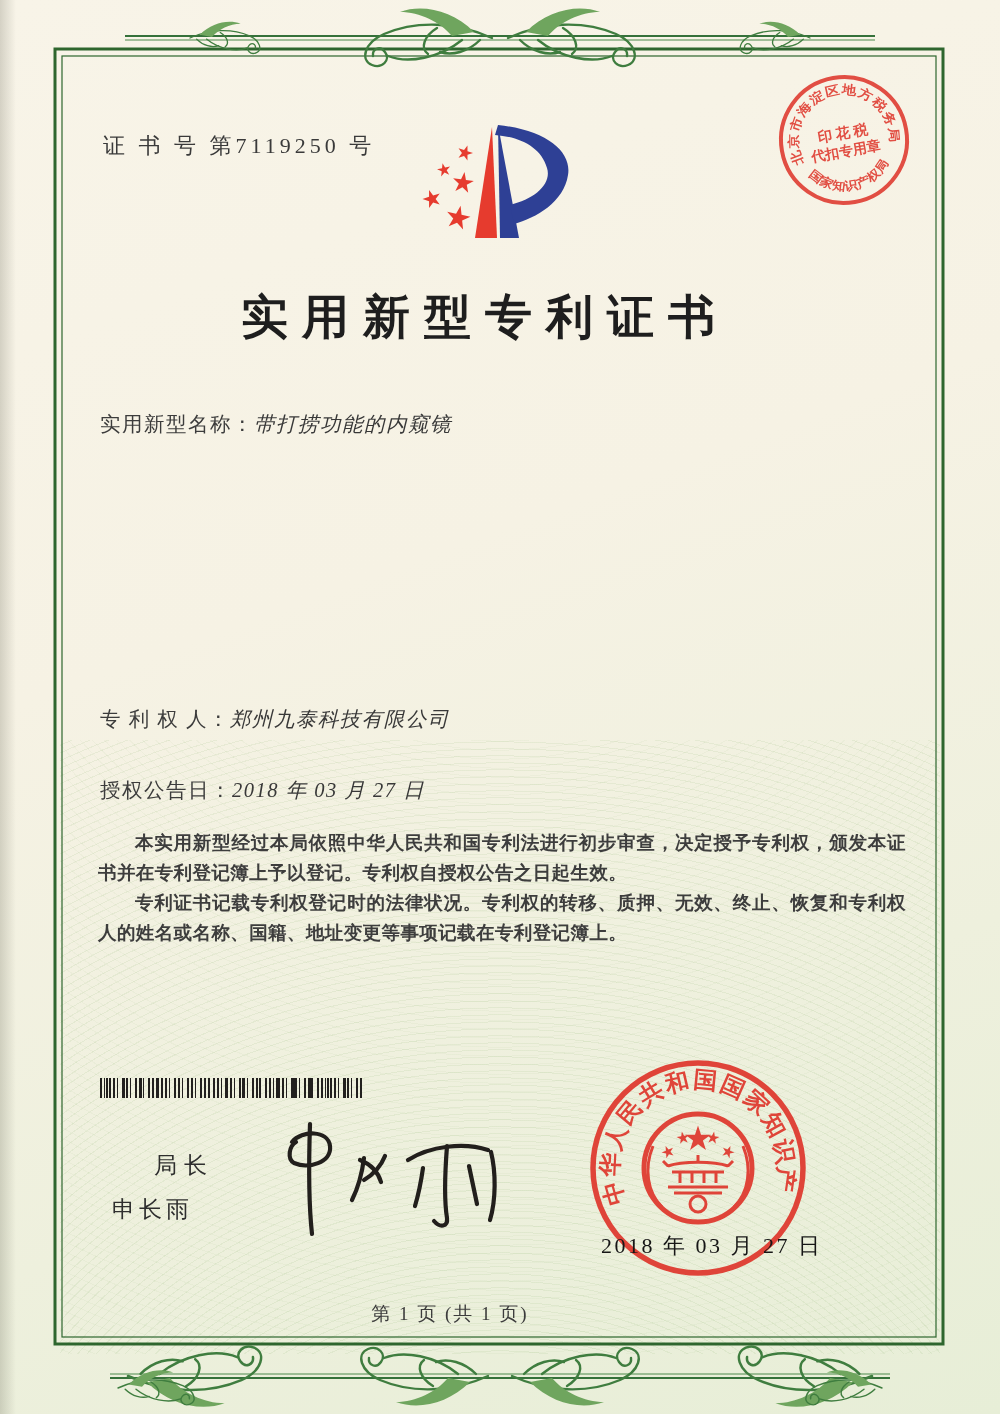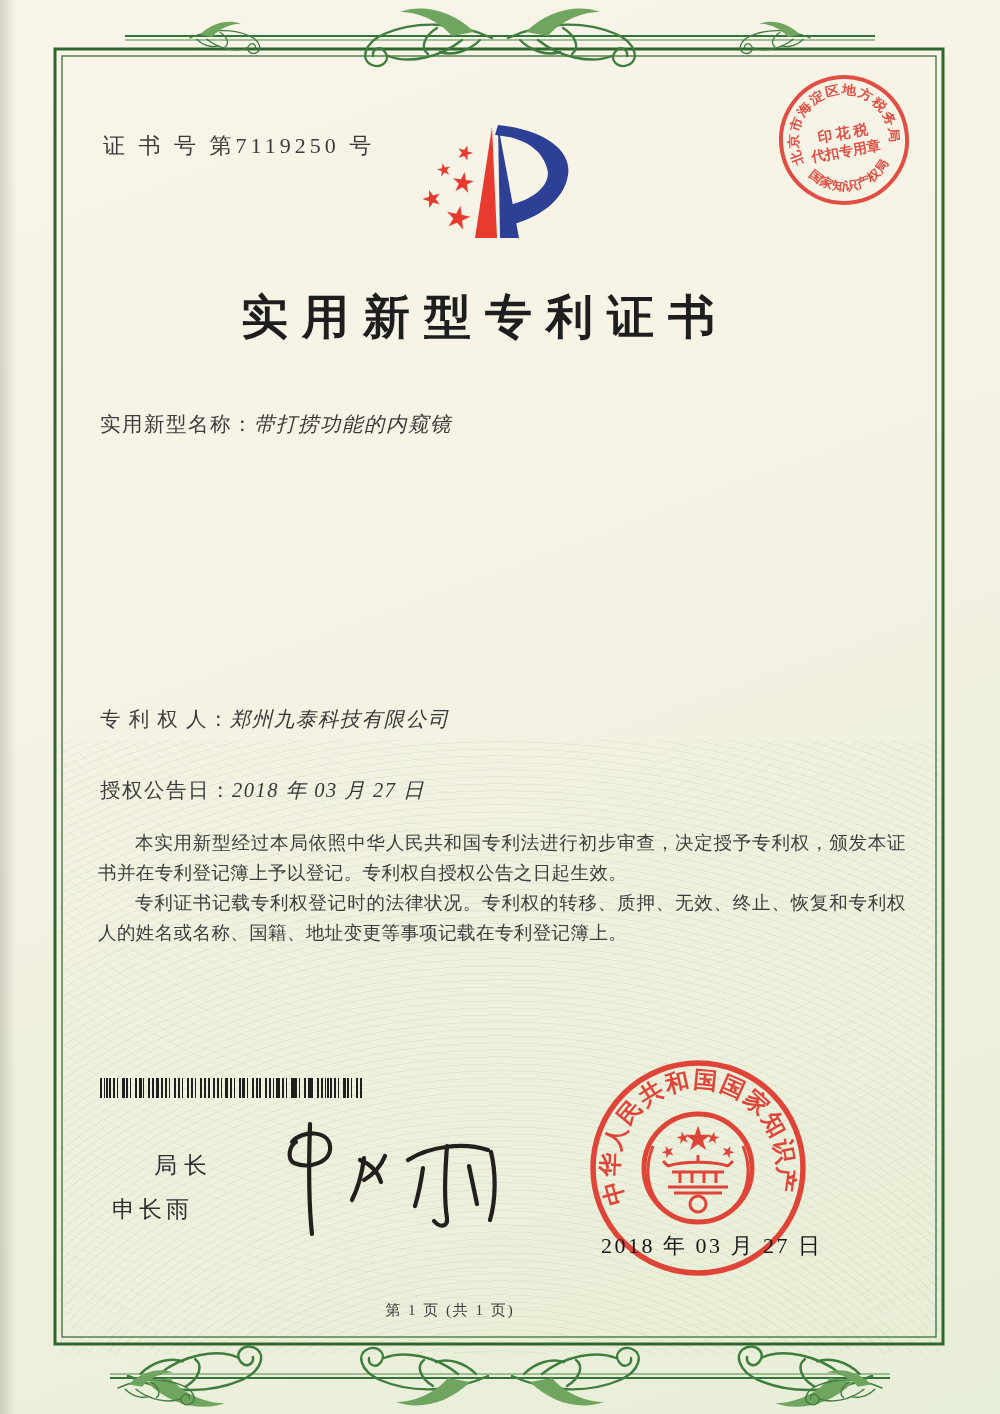--- a/index.html
+++ b/index.html
@@ -23,33 +23,33 @@
   .logo{position:absolute;left:415px;top:112px;}
   .doc-title{
     position:absolute;left:0;right:30px;top:274px;text-align:center;
     font-size:47px;font-weight:bold;letter-spacing:14px;color:#1e1e1e;margin-top:12px;
   }
   .field-row{position:absolute;left:100px;font-size:20.5px;letter-spacing:1.5px;color:#3c3c3c;white-space:nowrap;}
   .field-row .value{color:#383838;font-style:italic;}
   .r0{top:410px}.r1{top:485px}.r2{top:560px}.r3{top:633px}.r4{top:705px}.r5{top:776px}
   .body-text{position:absolute;left:98px;width:808px;top:828px;font-size:18.5px;line-height:30px;
     text-align:justify;color:#3d3d3d;letter-spacing:0.4px;}
-  .body-text p{margin:0;text-indent:2em;}
+  .body-text p{margin:0;text-indent:2em;font-weight:bold;}
   .barcode{
     position:absolute;left:100px;top:1078px;width:262px;height:20px;
     background:
       repeating-linear-gradient(90deg,#22201e 0 2px,rgba(0,0,0,0) 2px 4px,#22201e 4px 5px,rgba(0,0,0,0) 5px 9px,#22201e 9px 11px,rgba(0,0,0,0) 11px 13px),
       repeating-linear-gradient(90deg,rgba(0,0,0,0) 0 6px,#22201e 6px 8px,rgba(0,0,0,0) 8px 17px);
   }
   .signer-title{position:absolute;left:112px;top:1150px;font-size:23px;letter-spacing:7px;color:#2e2e2e;margin-left:42px;}
   .signer-name{position:absolute;left:112px;top:1194px;font-size:23px;letter-spacing:4px;color:#2e2e2e;}
   .signature{position:absolute;left:248px;top:1116px;}
   .office-seal{position:absolute;left:584px;top:1054px;opacity:0.93;}
   .issue-date{position:absolute;left:601px;top:1231px;font-size:22px;letter-spacing:2.5px;color:#161616;z-index:30;}
-  .page-footer{position:absolute;left:0;right:100px;top:1301px;text-align:center;font-size:15px;letter-spacing:2px;color:#3c3c3c;}
+  .page-footer{position:absolute;left:0;right:100px;top:1301px;text-align:center;font-size:19px;letter-spacing:2px;color:#3c3c3c;}
   .tax-stamp{position:absolute;left:774px;top:70px;transform:rotate(-10deg);opacity:0.88;}
   .seal-ring-text{font-family:"Liberation Serif","DejaVu Serif",serif;font-weight:bold;}
 </style>
 </head>
 <body>
 
 <div class="page">
 
   <div class="guilloche"></div>
 

